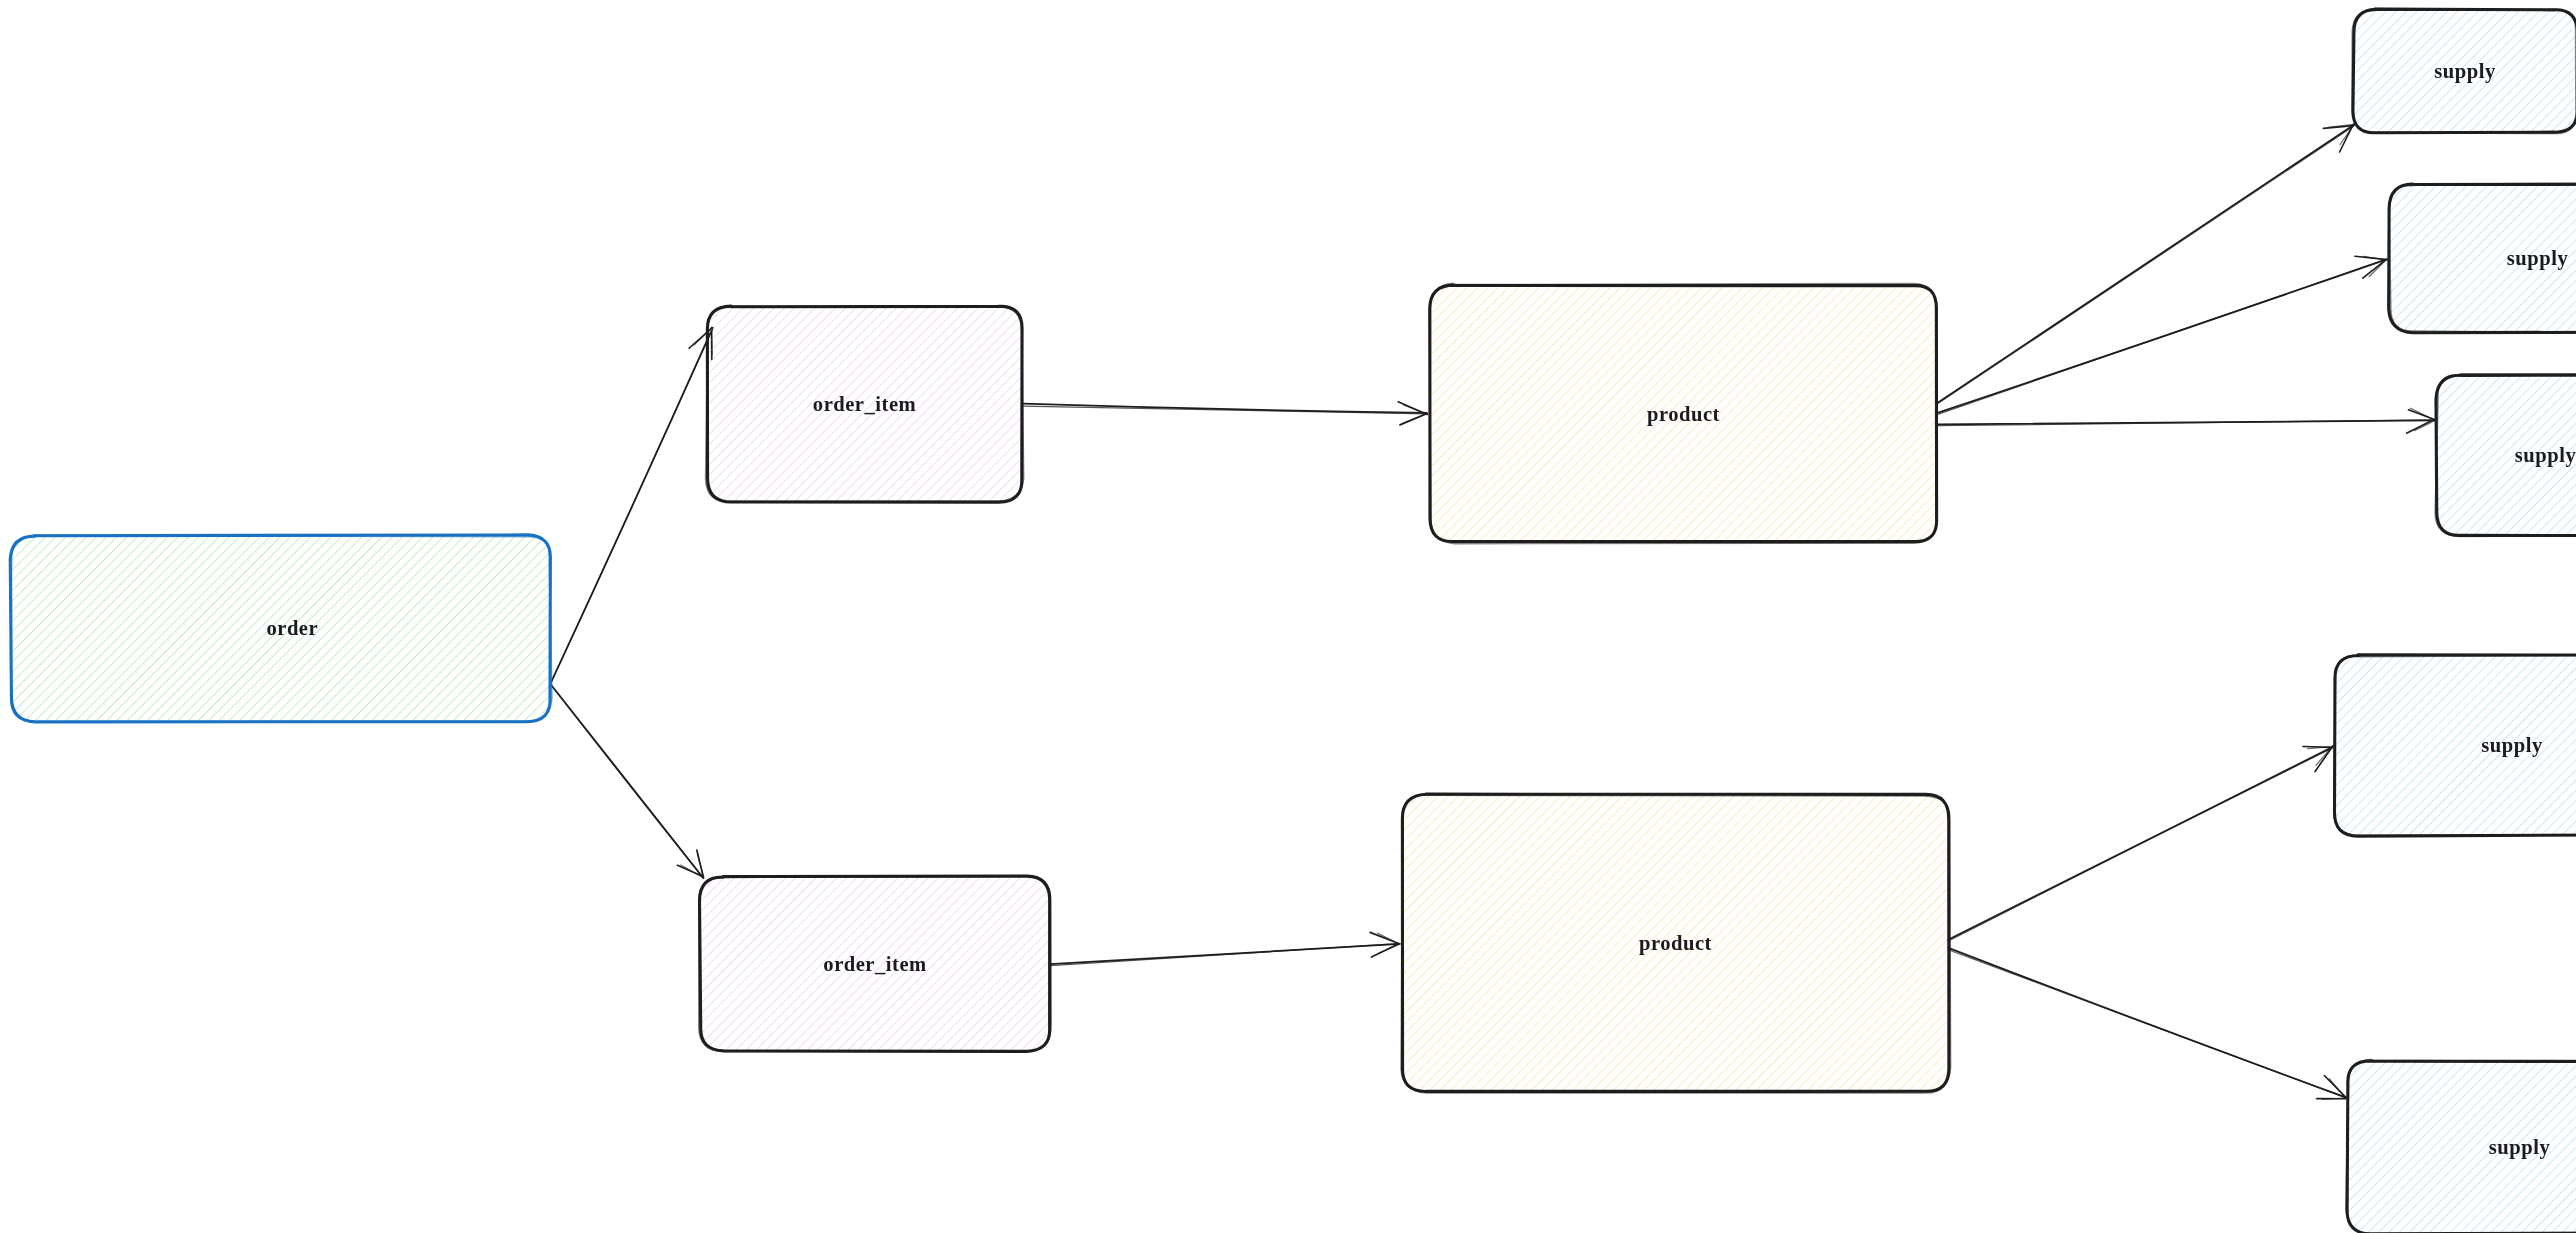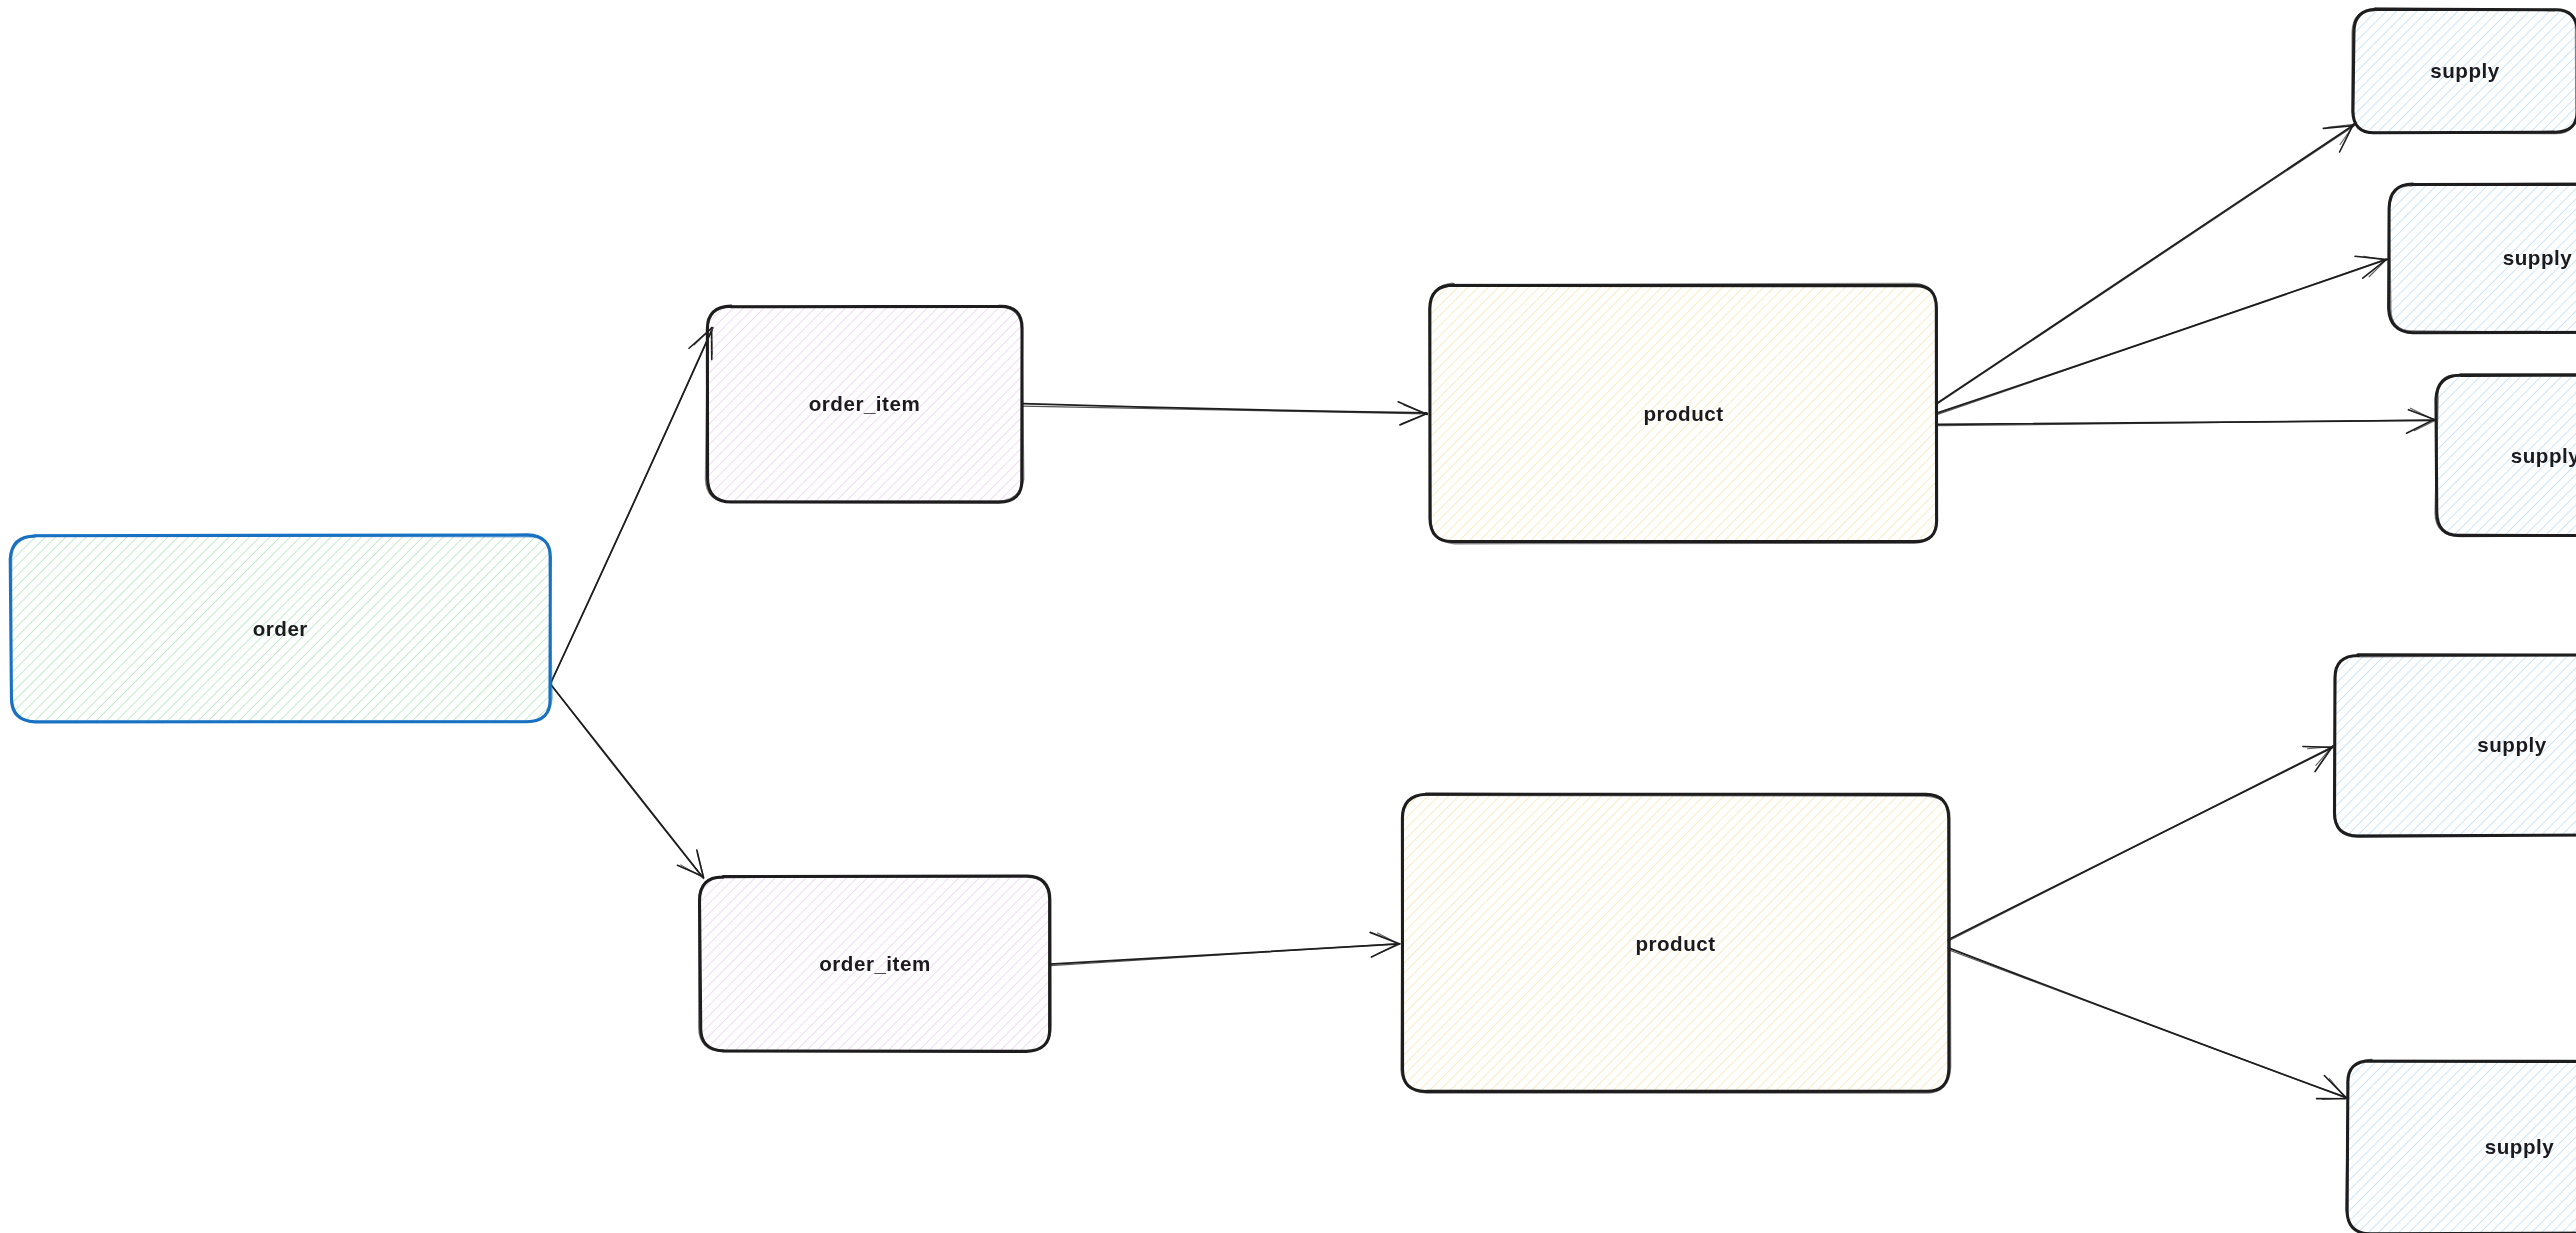--- a/index.html
+++ b/index.html
@@ -5,21 +5,21 @@
 <style>
   html,body{margin:0;padding:0;background:#ffffff;}
   body{
     width:2700px;height:1233px;overflow:hidden;position:relative;
     font-family:"DejaVu Sans", sans-serif;
   }
   #canvas{position:absolute;left:0;top:0;width:2700px;height:1233px;}
   .node-label{
     position:absolute;
     display:flex;align-items:center;justify-content:center;
-    font-family:Liberation Sans, sans-serif;
+    font-family:Liberation Serif, serif;
     font-size:20.6px;
     font-weight:600;
     color:#1b1b1f;
     letter-spacing:0.5px;
     pointer-events:none;
     white-space:nowrap;
     text-align:center;
   }
 </style>
 </head>
@@ -163,21 +163,21 @@
       </g>
       <g>
         <path d="M 4603.050725556468 2059.116989898829 L 5179.706209636157 2058.9989953042004 Q 5226.166234374683 2059.6031663898393 5226.246615029055 2107.0649385462816 L 5226.446186257175 2347.2564836504203 Q 5227.097259021875 2393.5724993709346 5178.98237676629 2394.640848899745 L 4602.063981629007 2393.9591674810085 Q 4557.0055191050305 2393.607064819712 4557.040391541571 2348.140972901015 L 4556.712934876379 2106.593508911968 Q 4557.078422547448 2060.4894775398493 4601.240565490928 2060.633371044059 Z" fill="url(#hatch-blue)" stroke="none"></path>
         <path d="M 4601.358097458332 2060.5726802836043 L 5181.552051927127 2060.9965301525763 Q 5225.735867310193 2060.607992554739 5225.06651916535 2106.5052948961525 L 5225.243128586208 2349.5426357283923 Q 5226.5475082407465 2393.722947693487 5178.6208480835985 2393.766990757625 L 4601.310946274228 2395.31835746901 Q 4555.1128963473775 2395.469978047847 4556.036756134796 2348.652921296215 L 4557.40086136004 2105.7935157782367 Q 4555.11628494296 2058.7528115274163 4603.334551049646 2059.806414795577 Z" fill="none" stroke="#1e1e1e" stroke-width="6" stroke-linecap="round" stroke-linejoin="round" stroke-opacity="1"></path>
         <path d="M 4599.9797119146115 2058.676135445515 L 5177.646358490384 2062.039440348204 Q 5228.418858340019 2058.0188766485167 5225.586497689591 2106.789124299953 L 5224.748569489433 2346.929657746353 Q 5225.838590241893 2394.87629471015 5180.068894197078 2397.0888008146962 L 4602.553933717569 2396.5272491481746 Q 4557.581130983672 2392.3667510993623 4553.661843872472 2346.8394563684424 L 4558.64052658353 2105.1521995555386 Q 4556.410491182101 2058.7314659127646 4604.141149141891 2057.151308441326 Z" fill="none" stroke="#1e1e1e" stroke-width="3.3000000000000003" stroke-linecap="round" stroke-linejoin="round" stroke-opacity="0.55"></path>
       </g>
     </g>
 </svg>
 
 <div id="label-layer">
-    <div class="node-label" style="left: 10.3px; top: 536px; width: 540px; height: 185px;">order</div>
+    <div class="node-label" style="left: 10.3px; top: 536px; width: 540px; height: 185px; padding-left: 12px;">order</div>
     <div class="node-label" style="left: 707px; top: 306px; width: 315px; height: 196px;">order_item</div>
     <div class="node-label" style="left: 700px; top: 877px; width: 350px; height: 174px;">order_item</div>
     <div class="node-label" style="left: 1430px; top: 285px; width: 507px; height: 258px;">product</div>
     <div class="node-label" style="left: 1402px; top: 795px; width: 547px; height: 297px;">product</div>
     <div class="node-label" style="left: 2353px; top: 9.3px; width: 224px; height: 124px;">supply</div>
     <div class="node-label" style="left: 2389px; top: 184px; width: 297px; height: 148px;">supply</div>
     <div class="node-label" style="left: 2437px; top: 375px; width: 217px; height: 161px;">supply</div>
     <div class="node-label" style="left: 2335px; top: 655px; width: 354px; height: 180px;">supply</div>
     <div class="node-label" style="left: 2347px; top: 1061px; width: 345px; height: 172px;">supply</div>
   </div>

